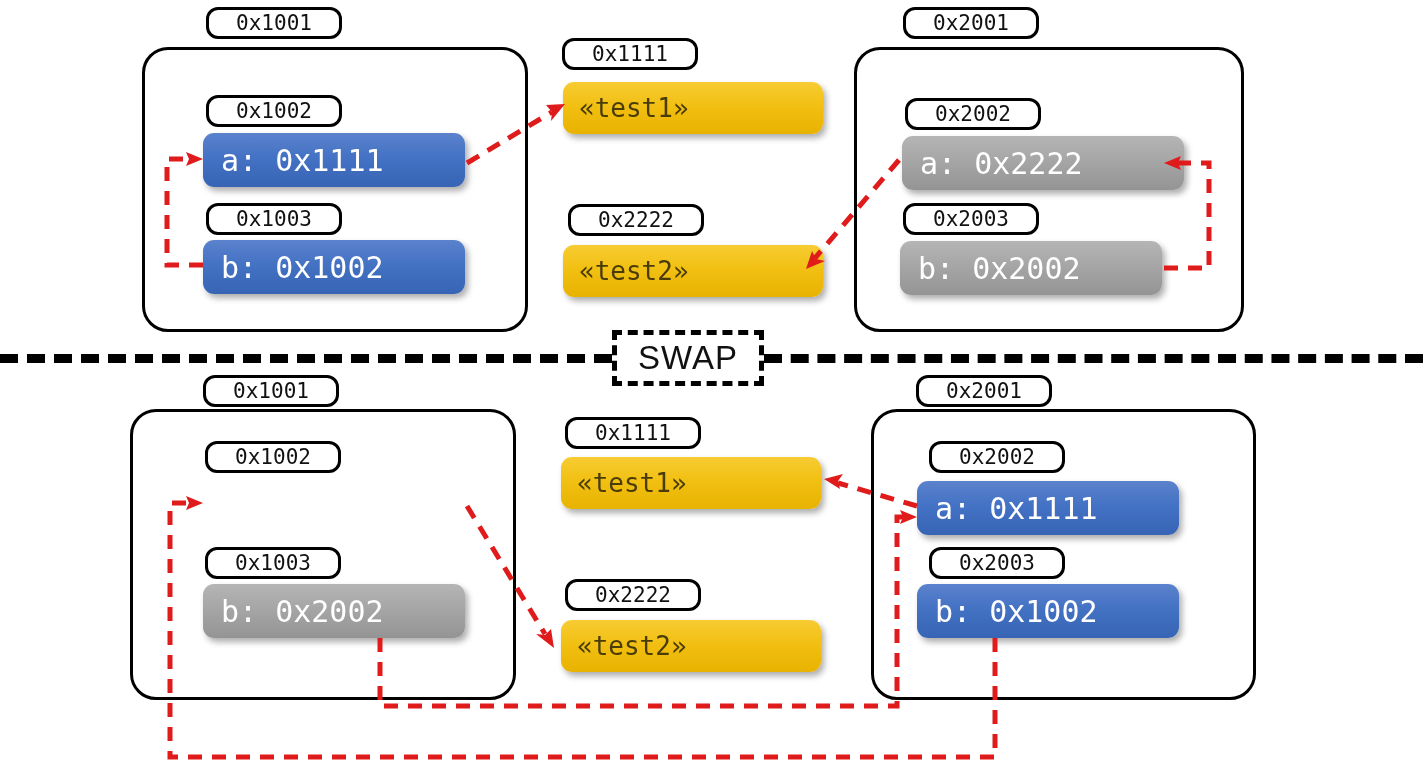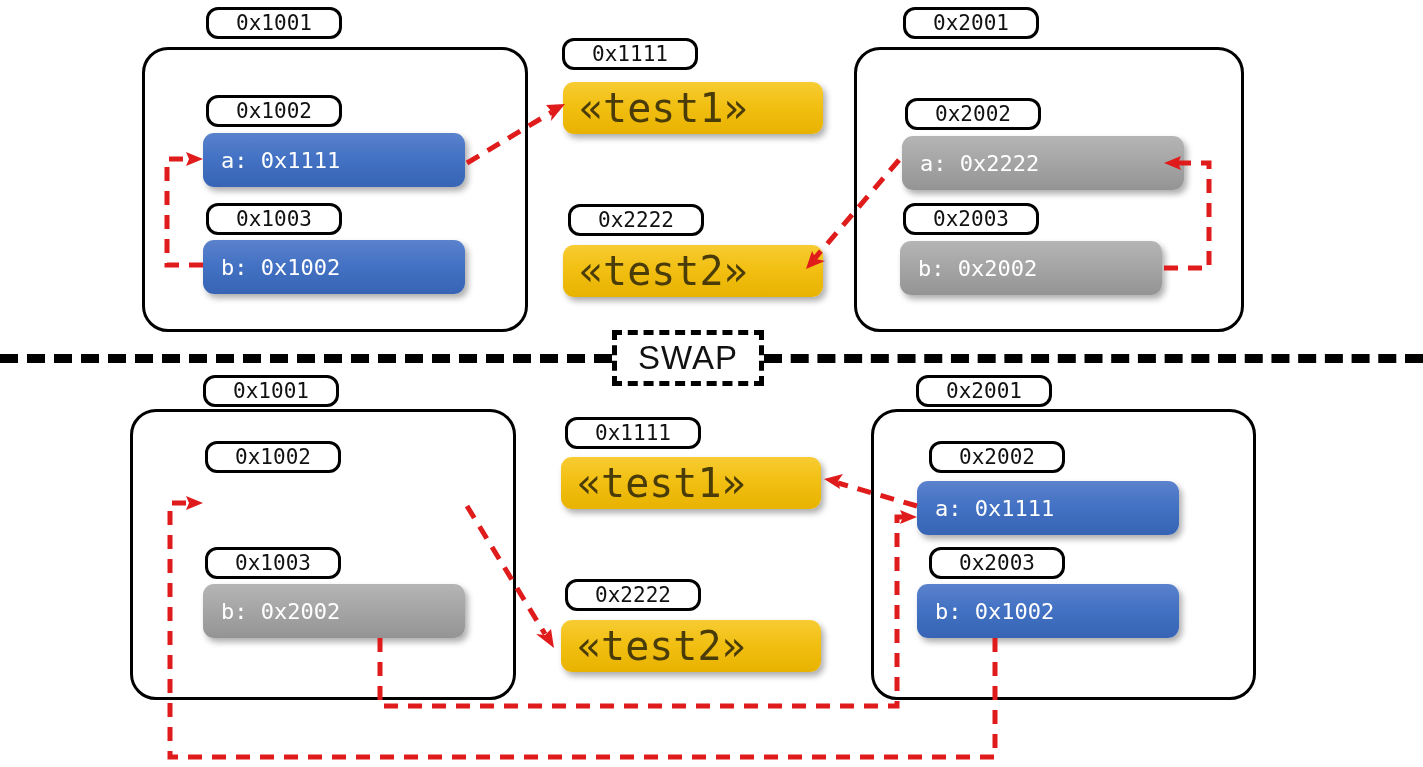--- a/index.html
+++ b/index.html
@@ -45,38 +45,38 @@
   }
 
   
   .cell{
     position:absolute;
     border-radius:11px;
     box-sizing:border-box;
     display:flex;
     align-items:center;
     font-family:"DejaVu Sans Mono", monospace;
-    font-size:22px;
+    font-size:30px;
     color:#ffffff;
     padding-left:18px;
     letter-spacing:0px;
     box-shadow:3px 4px 6px rgba(0,0,0,0.33);
     z-index:5;
     white-space:pre;
   }
   .cell.blue{
     background:linear-gradient(180deg,#5b82cc 0%,#4472c4 45%,#3764b4 100%);
   }
   .cell.gray{
     background:linear-gradient(180deg,#b5b5b5 0%,#a6a6a6 45%,#949494 100%);
   }
   .cell.yellow{
     background:linear-gradient(180deg,#f7cc33 0%,#f2c013 45%,#e8b200 100%);
     color:#4a3c08;
-    font-size:40px;
+    font-size:26px;
     padding-left:16px;
   }
 
   
   #divider-left, #divider-right{
     position:absolute;
     height:0;
     border-top:9px dashed #000000;
   }
   .swapbox{

